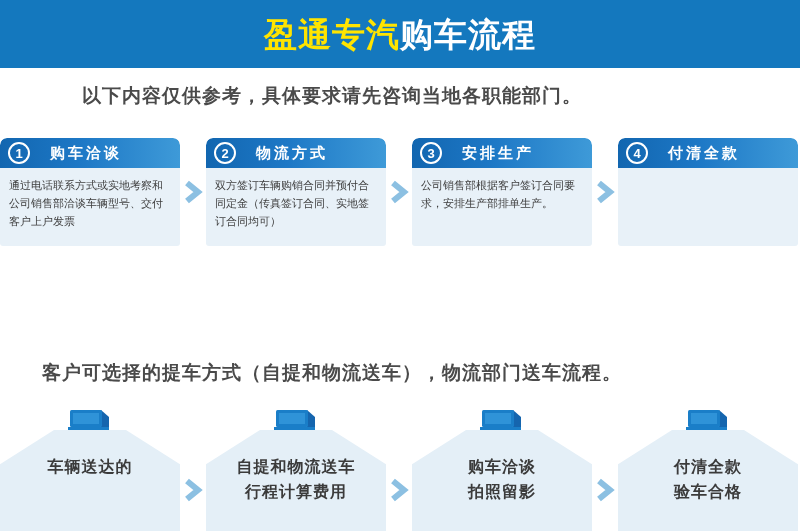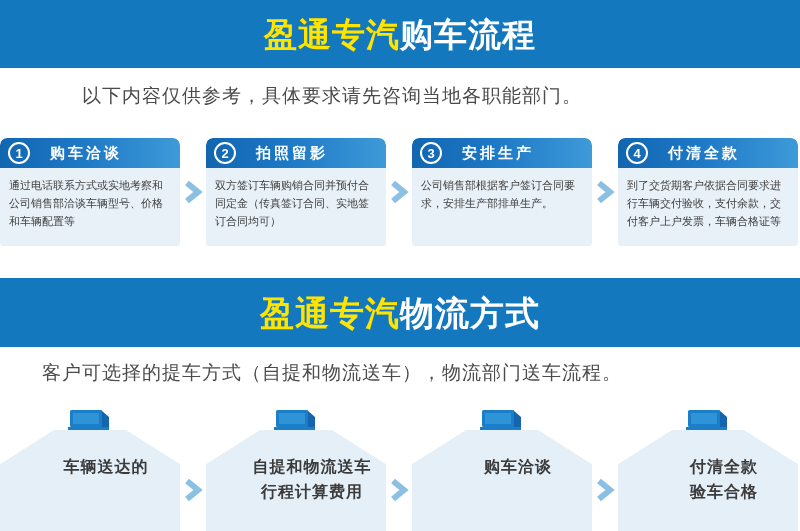--- a/index.html
+++ b/index.html
@@ -24,21 +24,21 @@
     line-height: 1; white-space: nowrap;
   }
   .banner-1 .banner-title { font-size: 33px; }
   .banner-2 .banner-title { font-size: 34px; }
   .tt-yellow { color: #ffe400; }
   .tt-white  { color: #ffffff; }
 
   
   .subtitle {
     position: absolute; left: 0; width: 664px; text-align: center;
-    color: #4a4a4a; font-size: 19px; font-weight: normal;
+    color: #4a4a4a; font-size: 19px; font-weight: bold;
     letter-spacing: 1px; white-space: nowrap;
   }
   .subtitle-1 { top: 83px; }
   .subtitle-2 { top: 360px; }
 
   
   .steps-row {
     position: absolute; top: 138px; left: 0; width: 800px; height: 110px;
     display: flex; align-items: flex-start;
   }
@@ -95,21 +95,21 @@
     width: 46px; height: 26px;
   }
   .truck-plate {
     position: absolute; top: 30px; left: 0;
     width: 180px; height: 101px;
     background: #e4eff7;
     clip-path: polygon(0% 34%, 30% 0%, 70% 0%, 100% 34%, 100% 100%, 0% 100%);
     -webkit-clip-path: polygon(0% 34%, 30% 0%, 70% 0%, 100% 34%, 100% 100%, 0% 100%);
   }
   .truck-label {
-    position: absolute; top: 55px; left: 16px; width: 180px;
+    position: absolute; top: 55px; left: 0; width: 180px;
     text-align: center; color: #3b3b3b;
     font-size: 16px; font-weight: bold; line-height: 1.55;
     letter-spacing: 1px;
   }
   .truck-chev {
     flex: 0 0 auto; width: 26px; height: 131px;
     display: flex; align-items: center; justify-content: center;
     padding-top: 48px;
   }
 </style>
@@ -126,33 +126,33 @@
 
   <div class="subtitle subtitle-1">以下内容仅供参考，具体要求请先咨询当地各职能部门。</div>
 
   <div class="steps-row">
 
     <div class="step-card">
       <div class="step-head">
         <div class="step-num">1</div>
         <div class="step-head-title">购车洽谈</div>
       </div>
-      <div class="step-body">通过电话联系方式或实地考察和公司销售部洽谈车辆型号、价格和车辆配置等</div>
+      <div class="step-body">通过电话联系方式或实地考察和公司销售部洽谈车辆型号、交付客户上户发票</div>
     </div>
 
     <div class="chev">
       <svg width="20" height="24" viewBox="0 0 20 24" aria-hidden="true">
         <polyline points="4,3 15,12 4,21" fill="none" stroke="#8cc0e2" stroke-width="6" stroke-linecap="butt" stroke-linejoin="miter"></polyline>
       </svg>
     </div>
 
     <div class="step-card">
       <div class="step-head">
         <div class="step-num">2</div>
-        <div class="step-head-title">拍照留影</div>
+        <div class="step-head-title">物流方式</div>
       </div>
       <div class="step-body">双方签订车辆购销合同并预付合同定金（传真签订合同、实地签订合同均可）</div>
     </div>
 
     <div class="chev">
       <svg width="20" height="24" viewBox="0 0 20 24" aria-hidden="true">
         <polyline points="4,3 15,12 4,21" fill="none" stroke="#8cc0e2" stroke-width="6" stroke-linecap="butt" stroke-linejoin="miter"></polyline>
       </svg>
     </div>
 
@@ -168,30 +168,24 @@
       <svg width="20" height="24" viewBox="0 0 20 24" aria-hidden="true">
         <polyline points="4,3 15,12 4,21" fill="none" stroke="#8cc0e2" stroke-width="6" stroke-linecap="butt" stroke-linejoin="miter"></polyline>
       </svg>
     </div>
 
     <div class="step-card">
       <div class="step-head">
         <div class="step-num">4</div>
         <div class="step-head-title">付清全款</div>
       </div>
-      <div class="step-body">到了交货期客户依据合同要求进行车辆交付验收，支付余款，交付客户上户发票，车辆合格证等</div>
     </div>
 
   </div>
 
-  <div class="banner banner-2">
-    <div class="banner-title">
-      <span class="tt-yellow">盈通专汽</span><span class="tt-white">物流方式</span>
-    </div>
-  </div>
 
   <div class="subtitle subtitle-2">客户可选择的提车方式（自提和物流送车），物流部门送车流程。</div>
 
   <div class="trucks-row">
 
     <div class="truck-cell">
       <div class="truck-icon">
         <svg width="46" height="26" viewBox="0 0 46 26" aria-hidden="true">
           <polygon points="34,2 42,9 42,19 34,19" fill="#1565ae"></polygon>
           <rect x="3" y="2" width="32" height="17" rx="1.5" fill="#1a7ec8"></rect>
@@ -244,20 +238,21 @@
           <rect x="3" y="2" width="32" height="17" rx="1.5" fill="#1a7ec8"></rect>
           <rect x="6" y="5" width="26" height="11" fill="#2f93d8"></rect>
           <rect x="1" y="19" width="41" height="3" fill="#1a7ec8"></rect>
           <rect x="8" y="22" width="5" height="3" fill="#1a7ec8"></rect>
           <rect x="28" y="22" width="5" height="3" fill="#1a7ec8"></rect>
         </svg>
       </div>
       <div class="truck-plate"></div>
       <div class="truck-label">
         <div>购车洽谈</div>
+        <div>拍照留影</div>
       </div>
     </div>
 
     <div class="truck-chev">
       <svg width="20" height="24" viewBox="0 0 20 24" aria-hidden="true">
         <polyline points="4,3 15,12 4,21" fill="none" stroke="#8cc0e2" stroke-width="6" stroke-linecap="butt" stroke-linejoin="miter"></polyline>
       </svg>
     </div>
 
     <div class="truck-cell">

